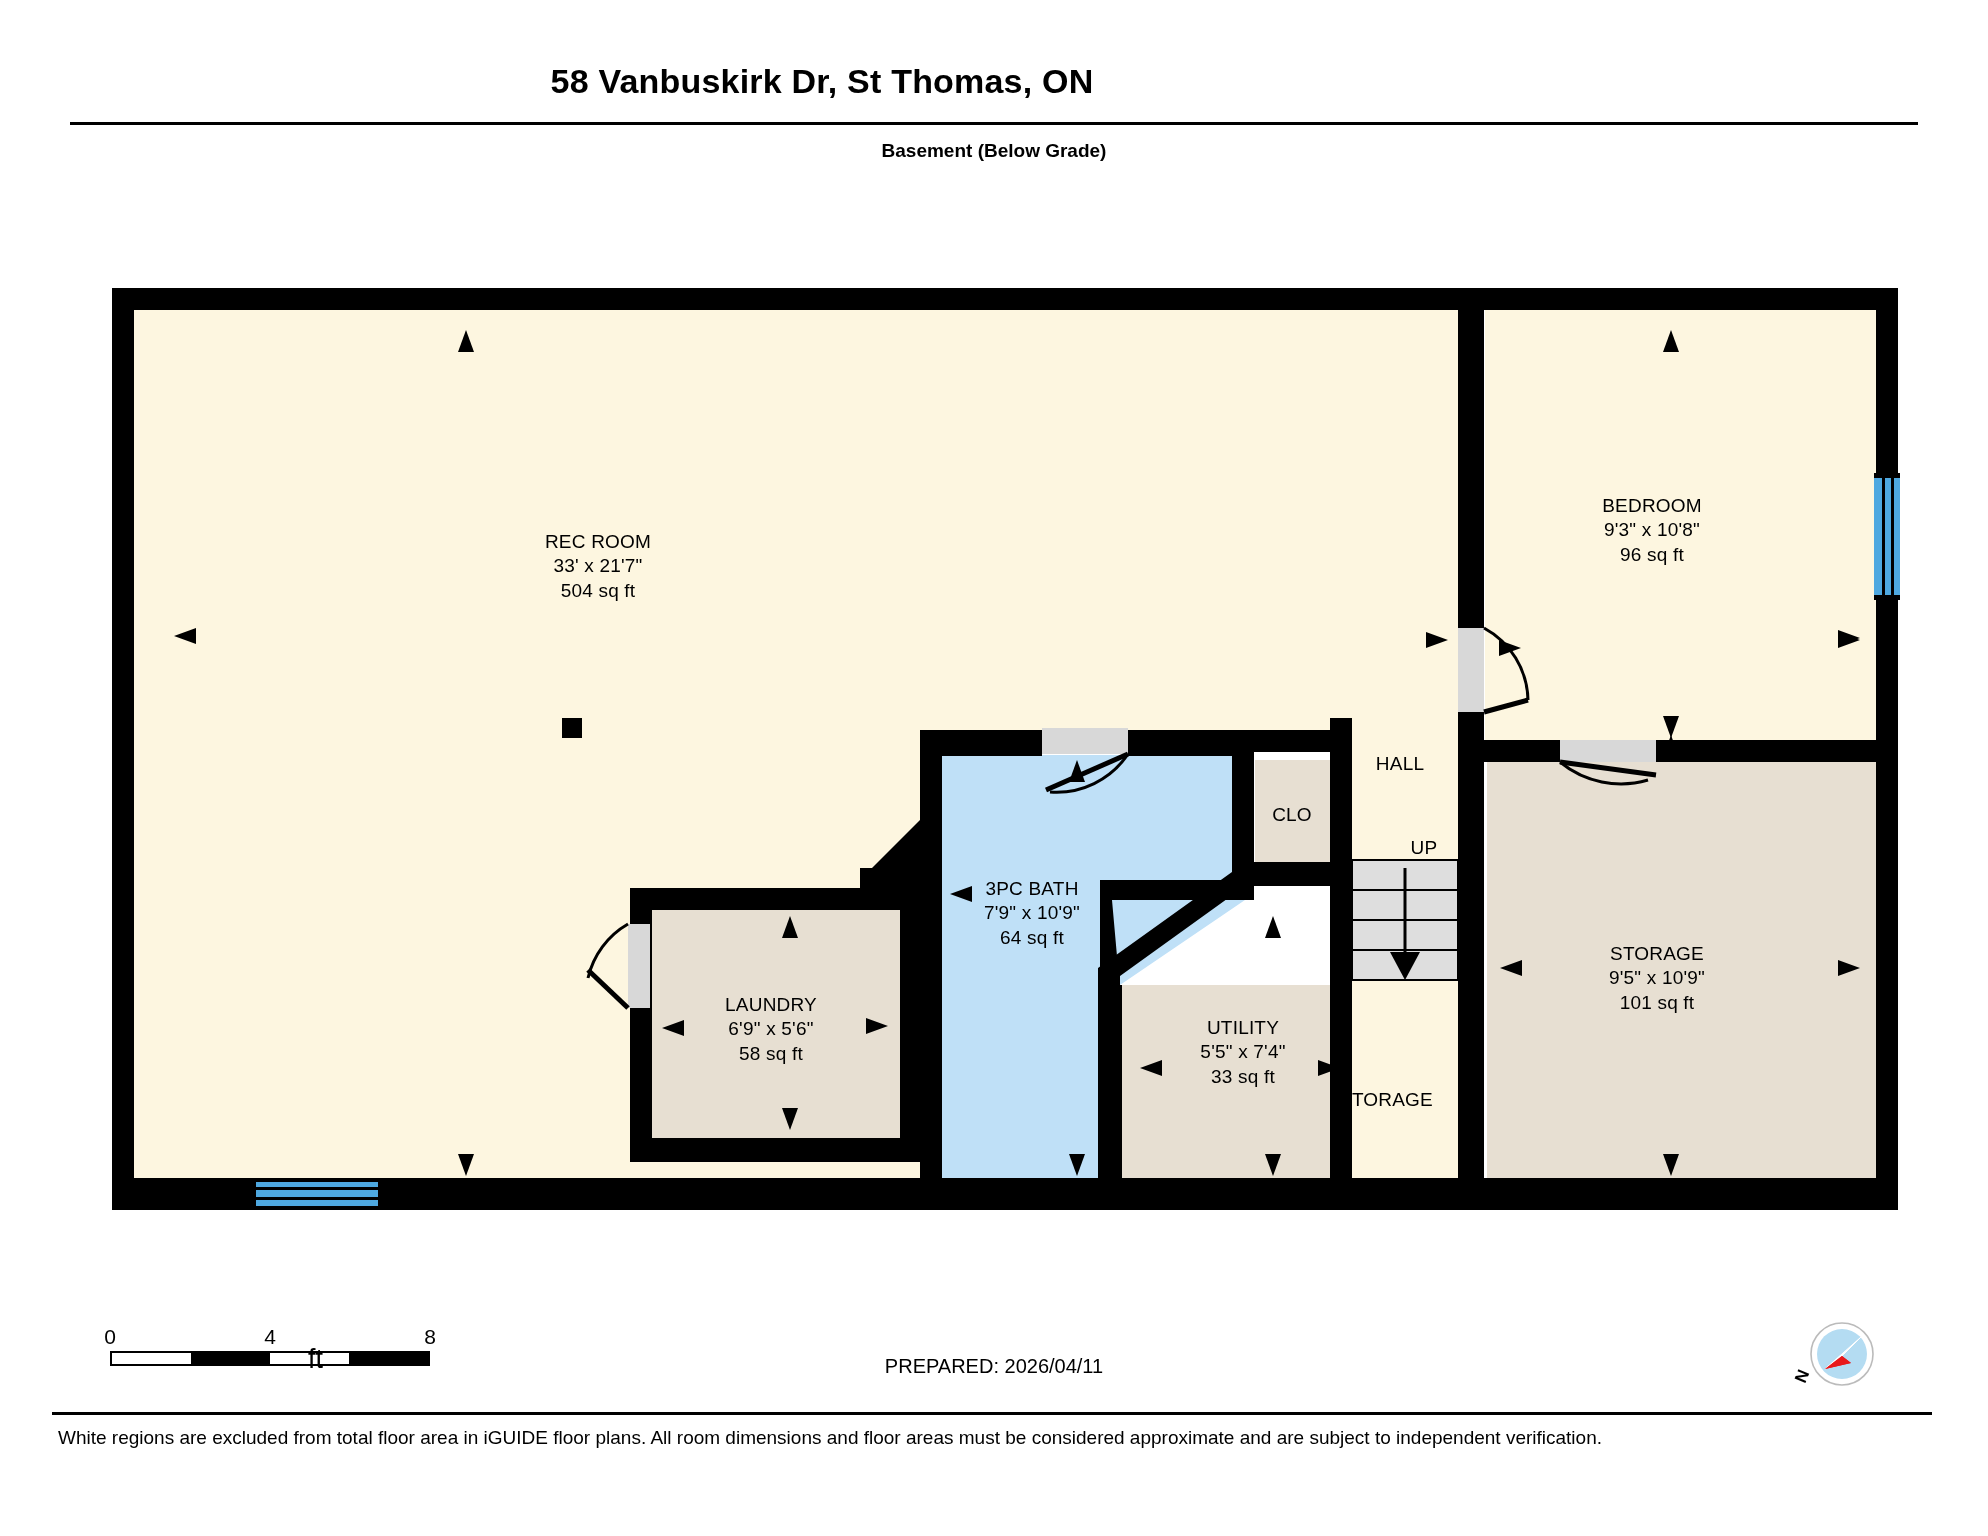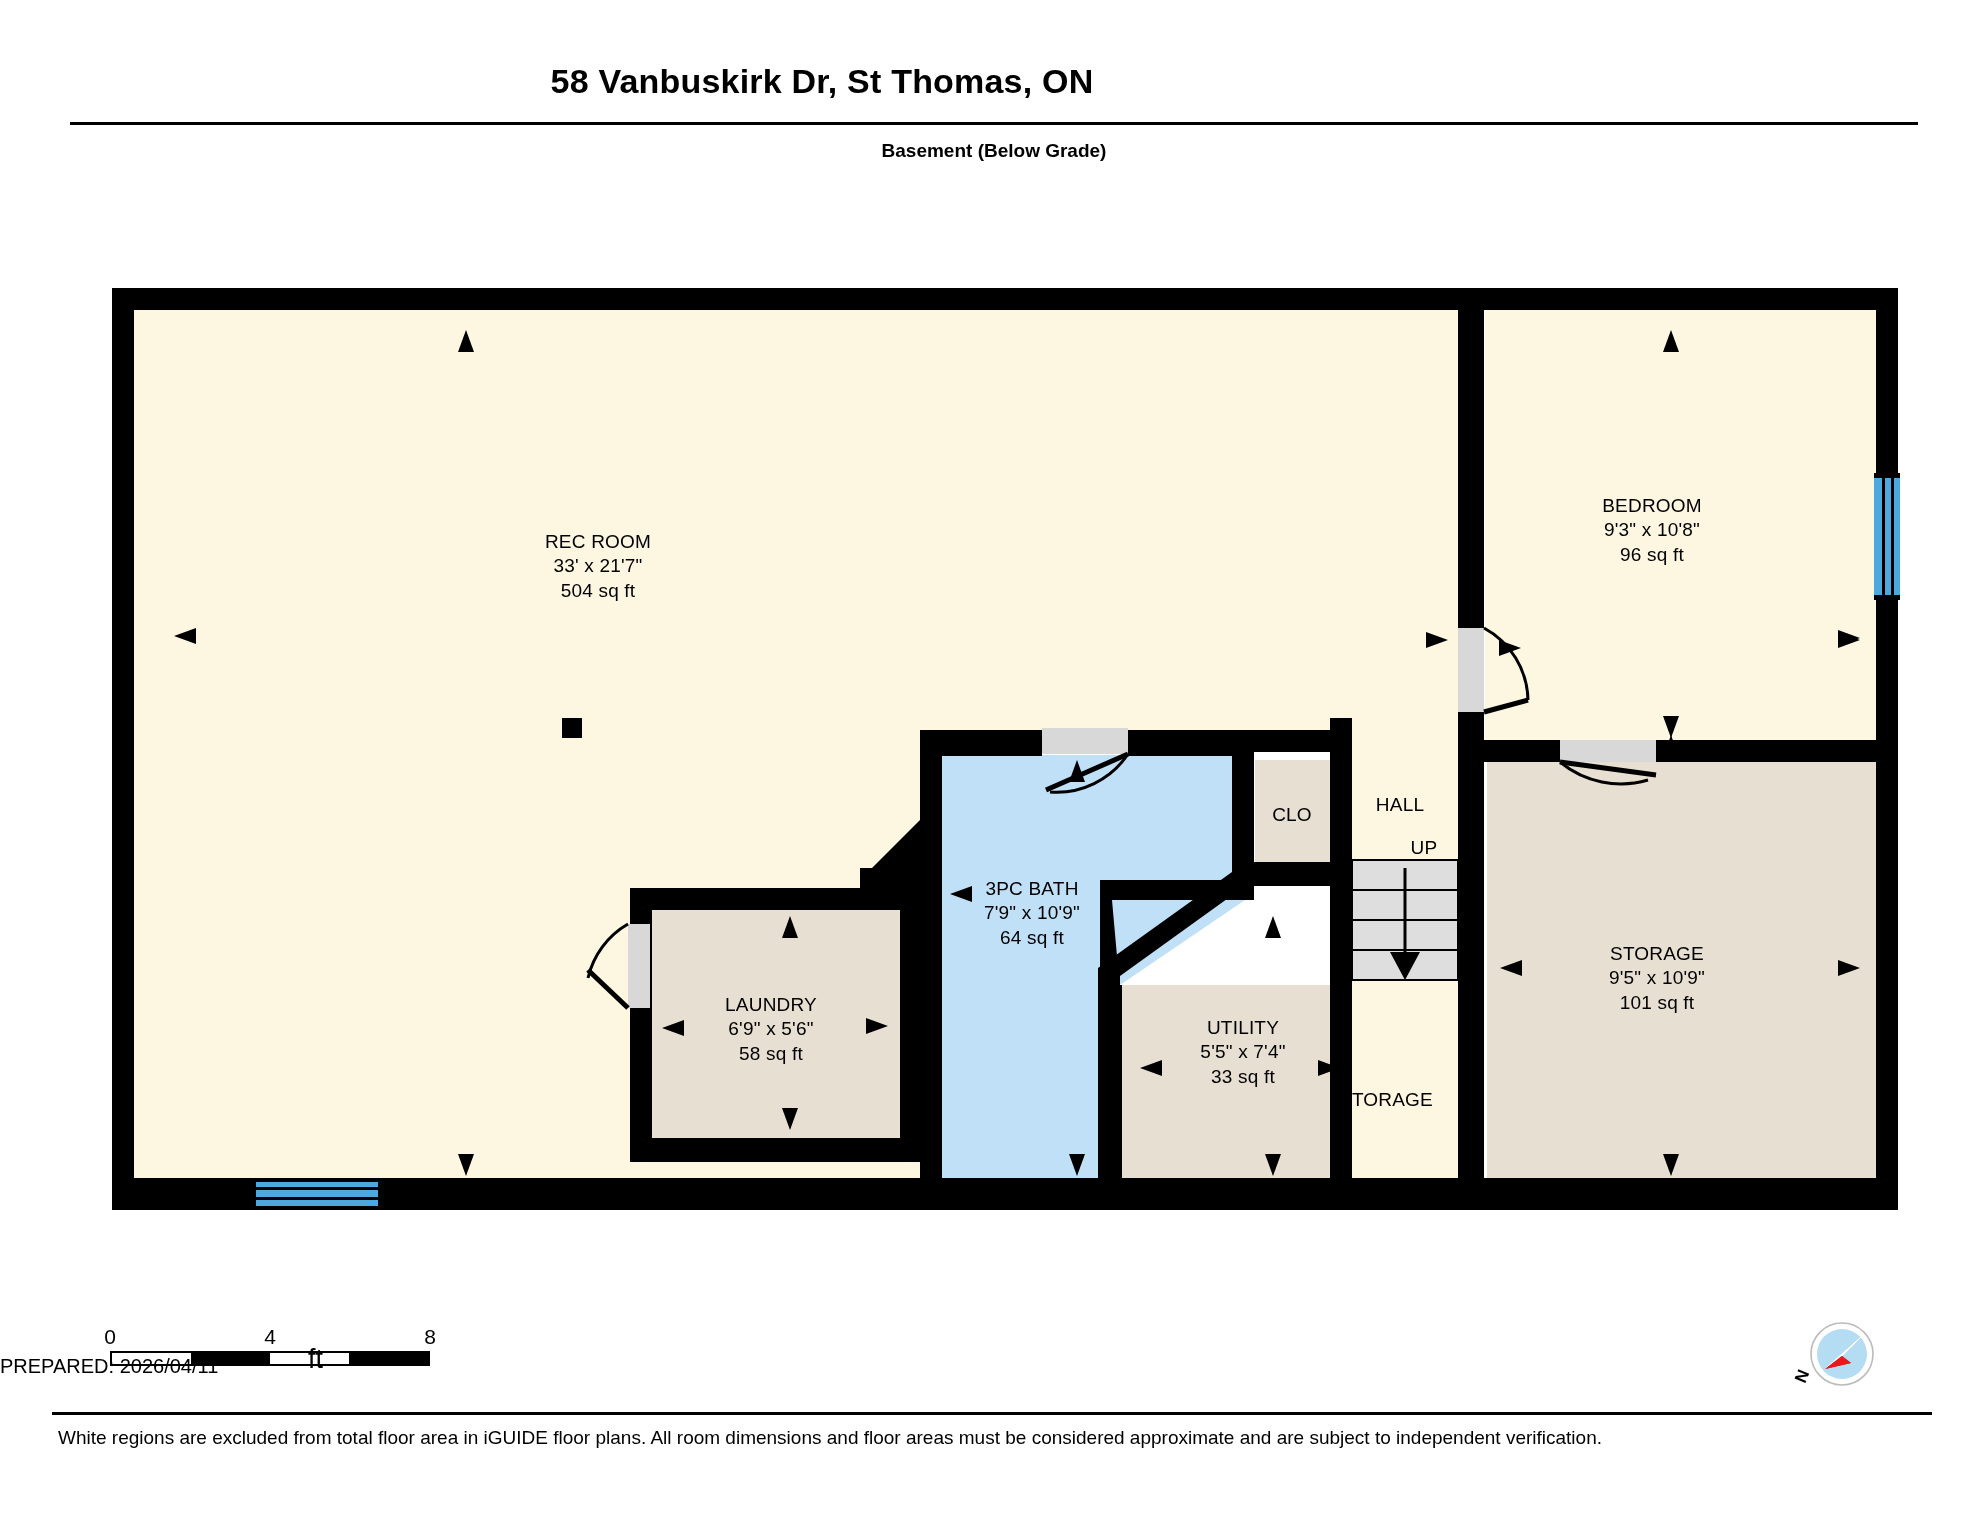--- a/index.html
+++ b/index.html
@@ -92,20 +92,21 @@
     position: absolute;
     left: 308px;
     top: 1344px;
     font-size: 27px;
   }
   #prepared {
     position: absolute;
     top: 1355px;
     left: 0;
     width: 1988px;
+    text-align: center;
     font-size: 20px;
   }
   #compass {
     position: absolute;
     left: 1789px;
     top: 1310px;
     width: 96px;
     height: 96px;
   }
   #footer-rule {
@@ -334,21 +335,21 @@
       <span class="rl-area">33 sq ft</span>
     </div>
     <div class="room-label" style="left: 1657px; top: 942px;">
       <span class="rl-name">STORAGE</span>
       <span class="rl-dim">9'5" x 10'9"</span>
       <span class="rl-area">101 sq ft</span>
     </div>
   </div>
 <div id="plain-labels">
     <div class="room-label small" style="left: 1292px; top: 803px;">CLO</div>
-    <div class="room-label small" style="left: 1400px; top: 793px;">HALL</div>
+    <div class="room-label small" style="left: 1400px; top: 752px;">HALL</div>
     <div class="room-label small" style="left: 1424px; top: 836px;">UP</div>
     <div class="room-label small" style="left: 1386px; top: 1088px;">STORAGE</div>
   </div>
 
 <div id="scalebar-wrap">
   <div class="scale-labels">
     <span style="left:0%">0</span>
     <span style="left:50%">4</span>
     <span style="left:100%">8</span>
   </div>

